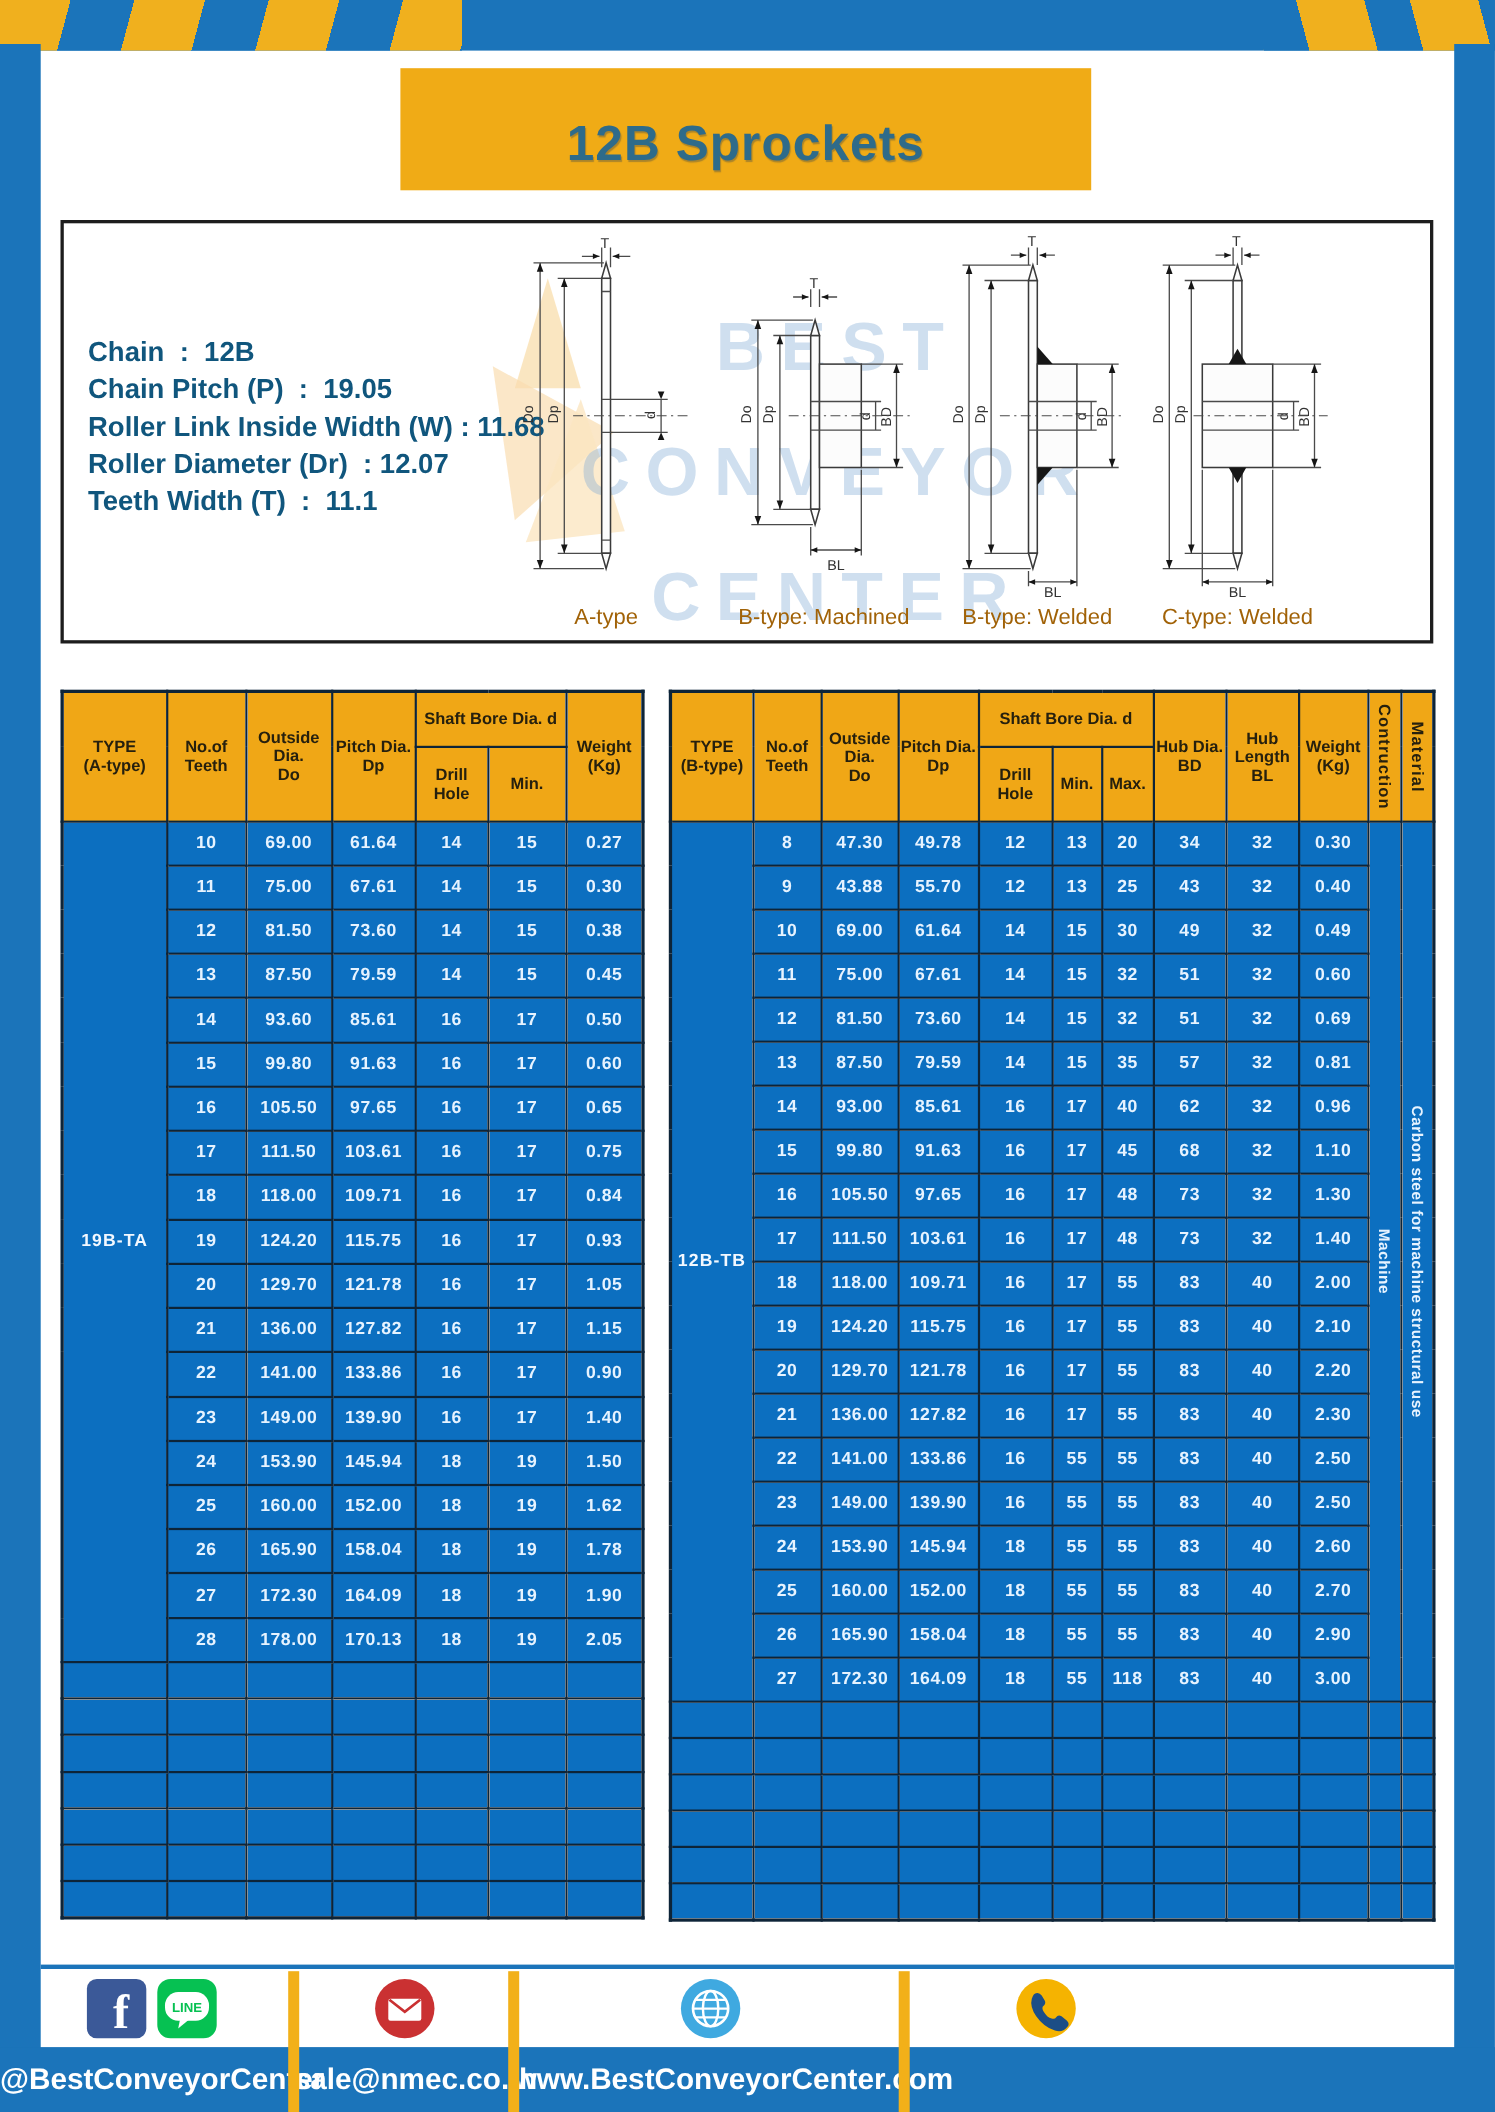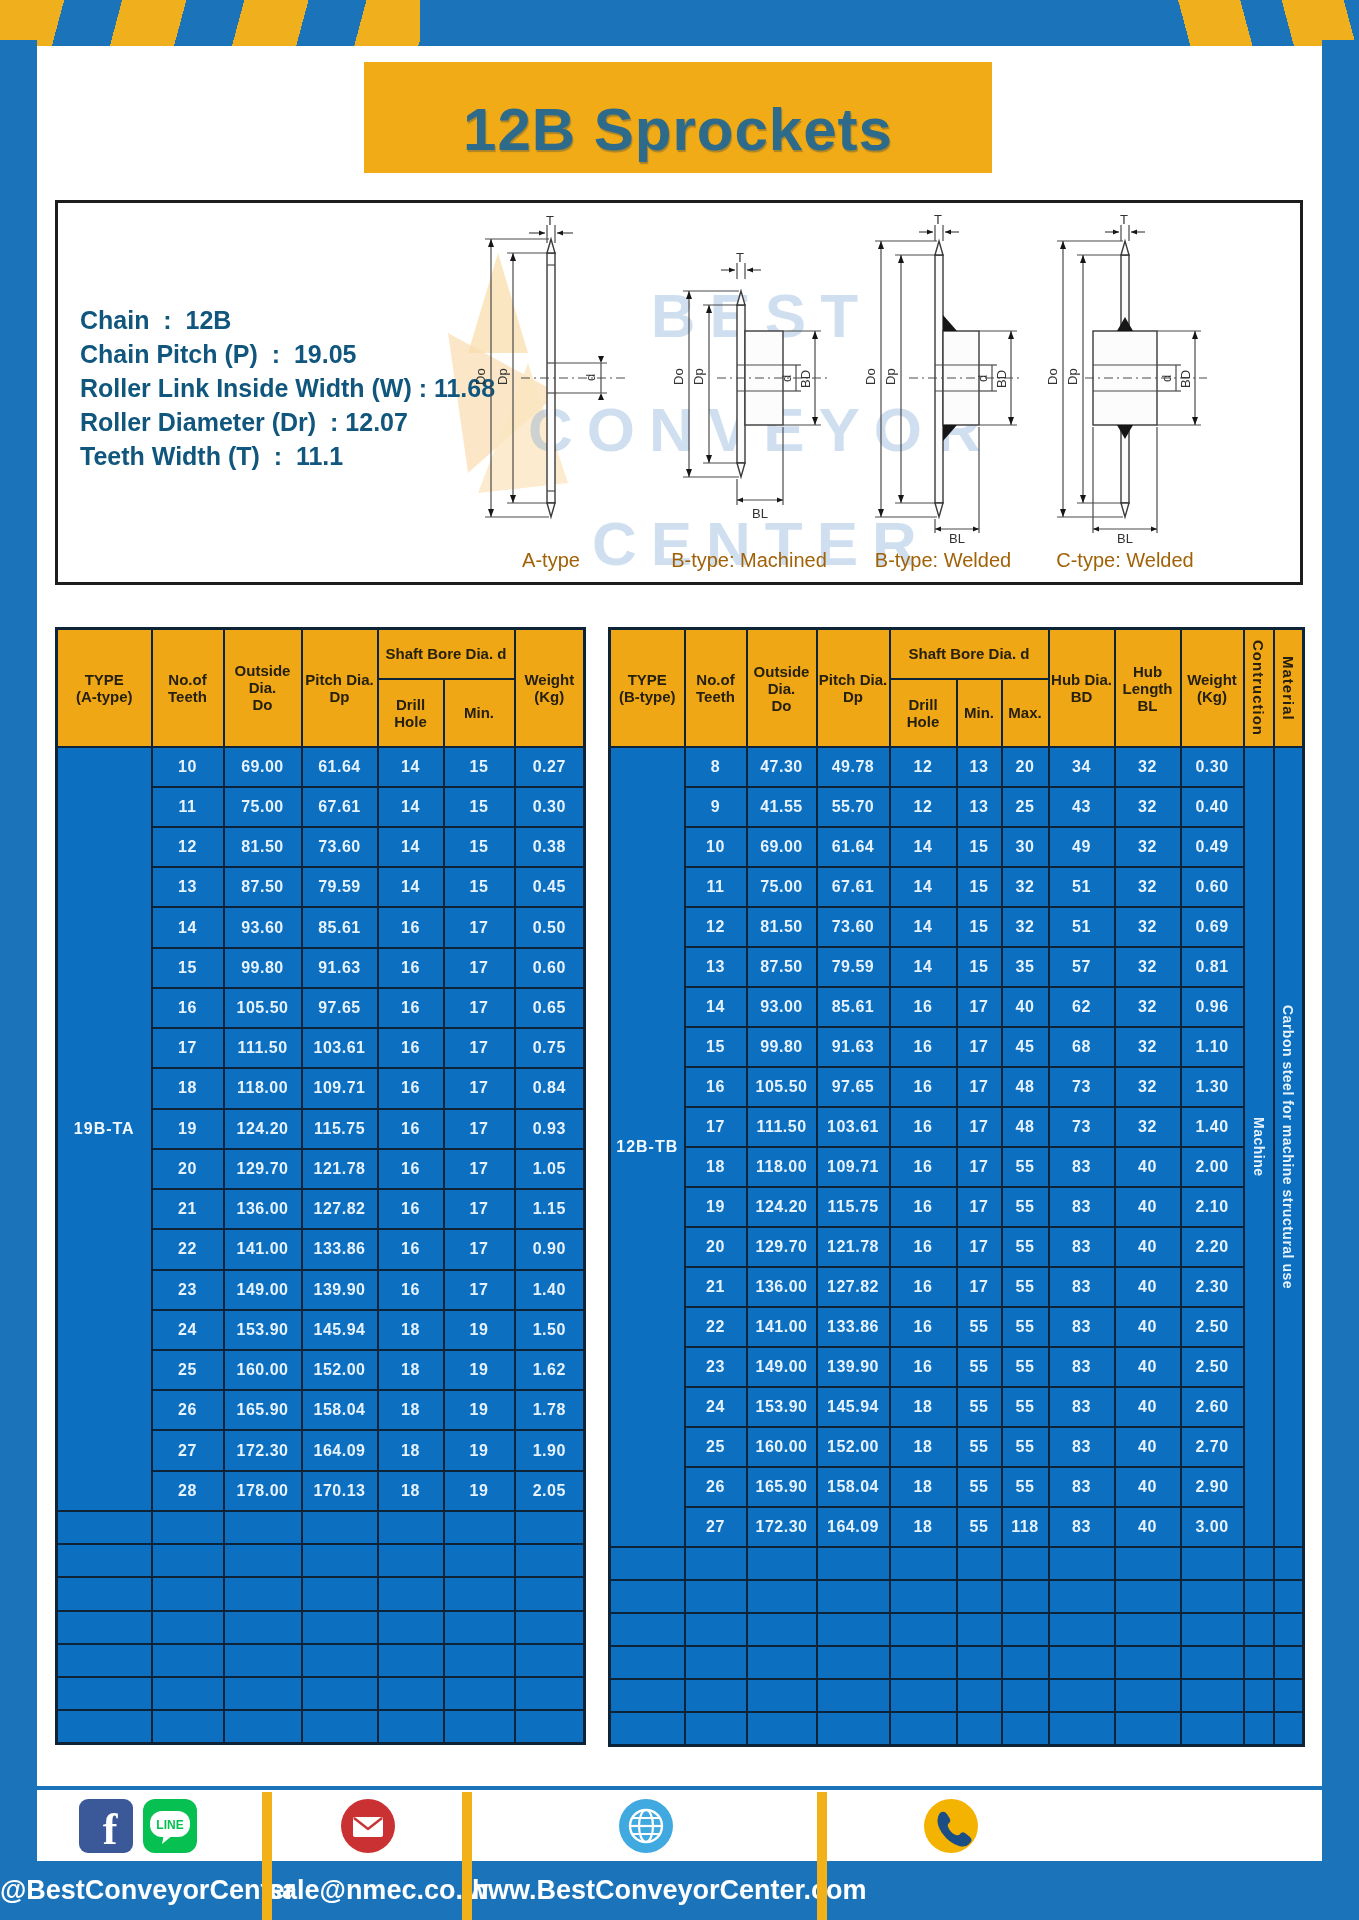--- a/index.html
+++ b/index.html
@@ -12,21 +12,21 @@
   .hazard-left{left:0;width:420px;
     background:repeating-linear-gradient(105deg,#f0b01e 0 62px,#1b74ba 62px 118px);}
   .hazard-right{right:0;width:210px;
     background:repeating-linear-gradient(75deg,#1b74ba 0 40px,#f0b01e 40px 100px);}
   .side-border{position:absolute;top:40px;bottom:0;width:37px;background:#1b74ba;}
   .side-border.left{left:0;} .side-border.right{right:0;}
 
   
   .title-banner{position:absolute;left:364px;top:62px;width:628px;height:111px;
     background:#f0ab16;display:flex;align-items:center;justify-content:center;}
-  .title-text{font-size:60px;font-weight:bold;color:#2e6b8a;letter-spacing:1px;
+  .title-text{font-size:45px;font-weight:bold;color:#2e6b8a;letter-spacing:1px;
     text-shadow:1px 2px 1px rgba(40,60,80,.35);margin-top:24px;}
 
   
   .info-box{position:absolute;left:55px;top:200px;width:1248px;height:385px;
     background:#ffffff;border:3px solid #1d1d1d;box-sizing:border-box;}
   .spec-list{position:absolute;left:22px;top:100px;}
   .spec-line{font-size:25px;font-weight:bold;color:#10567d;line-height:34px;white-space:pre;}
   .watermark{position:absolute;left:470px;top:40px;text-align:center;pointer-events:none;}
   .watermark div{font-size:62px;font-weight:bold;letter-spacing:14px;line-height:82px;
     color:rgba(128,172,212,0.38);margin-top:32px;}
@@ -596,21 +596,21 @@
           <td>13</td>
           <td>20</td>
           <td>34</td>
           <td>32</td>
           <td>0.30</td>
           <td class="vt" rowspan="20">Machine</td>
           <td class="vt" rowspan="20">Carbon steel for machine structural use</td>
         </tr>
         <tr class="data-row">
           <td>9</td>
-          <td>41.55</td>
+          <td>43.88</td>
           <td>55.70</td>
           <td>12</td>
           <td>13</td>
           <td>25</td>
           <td>43</td>
           <td>32</td>
           <td>0.40</td>
         </tr>
         <tr class="data-row">
           <td>10</td>

